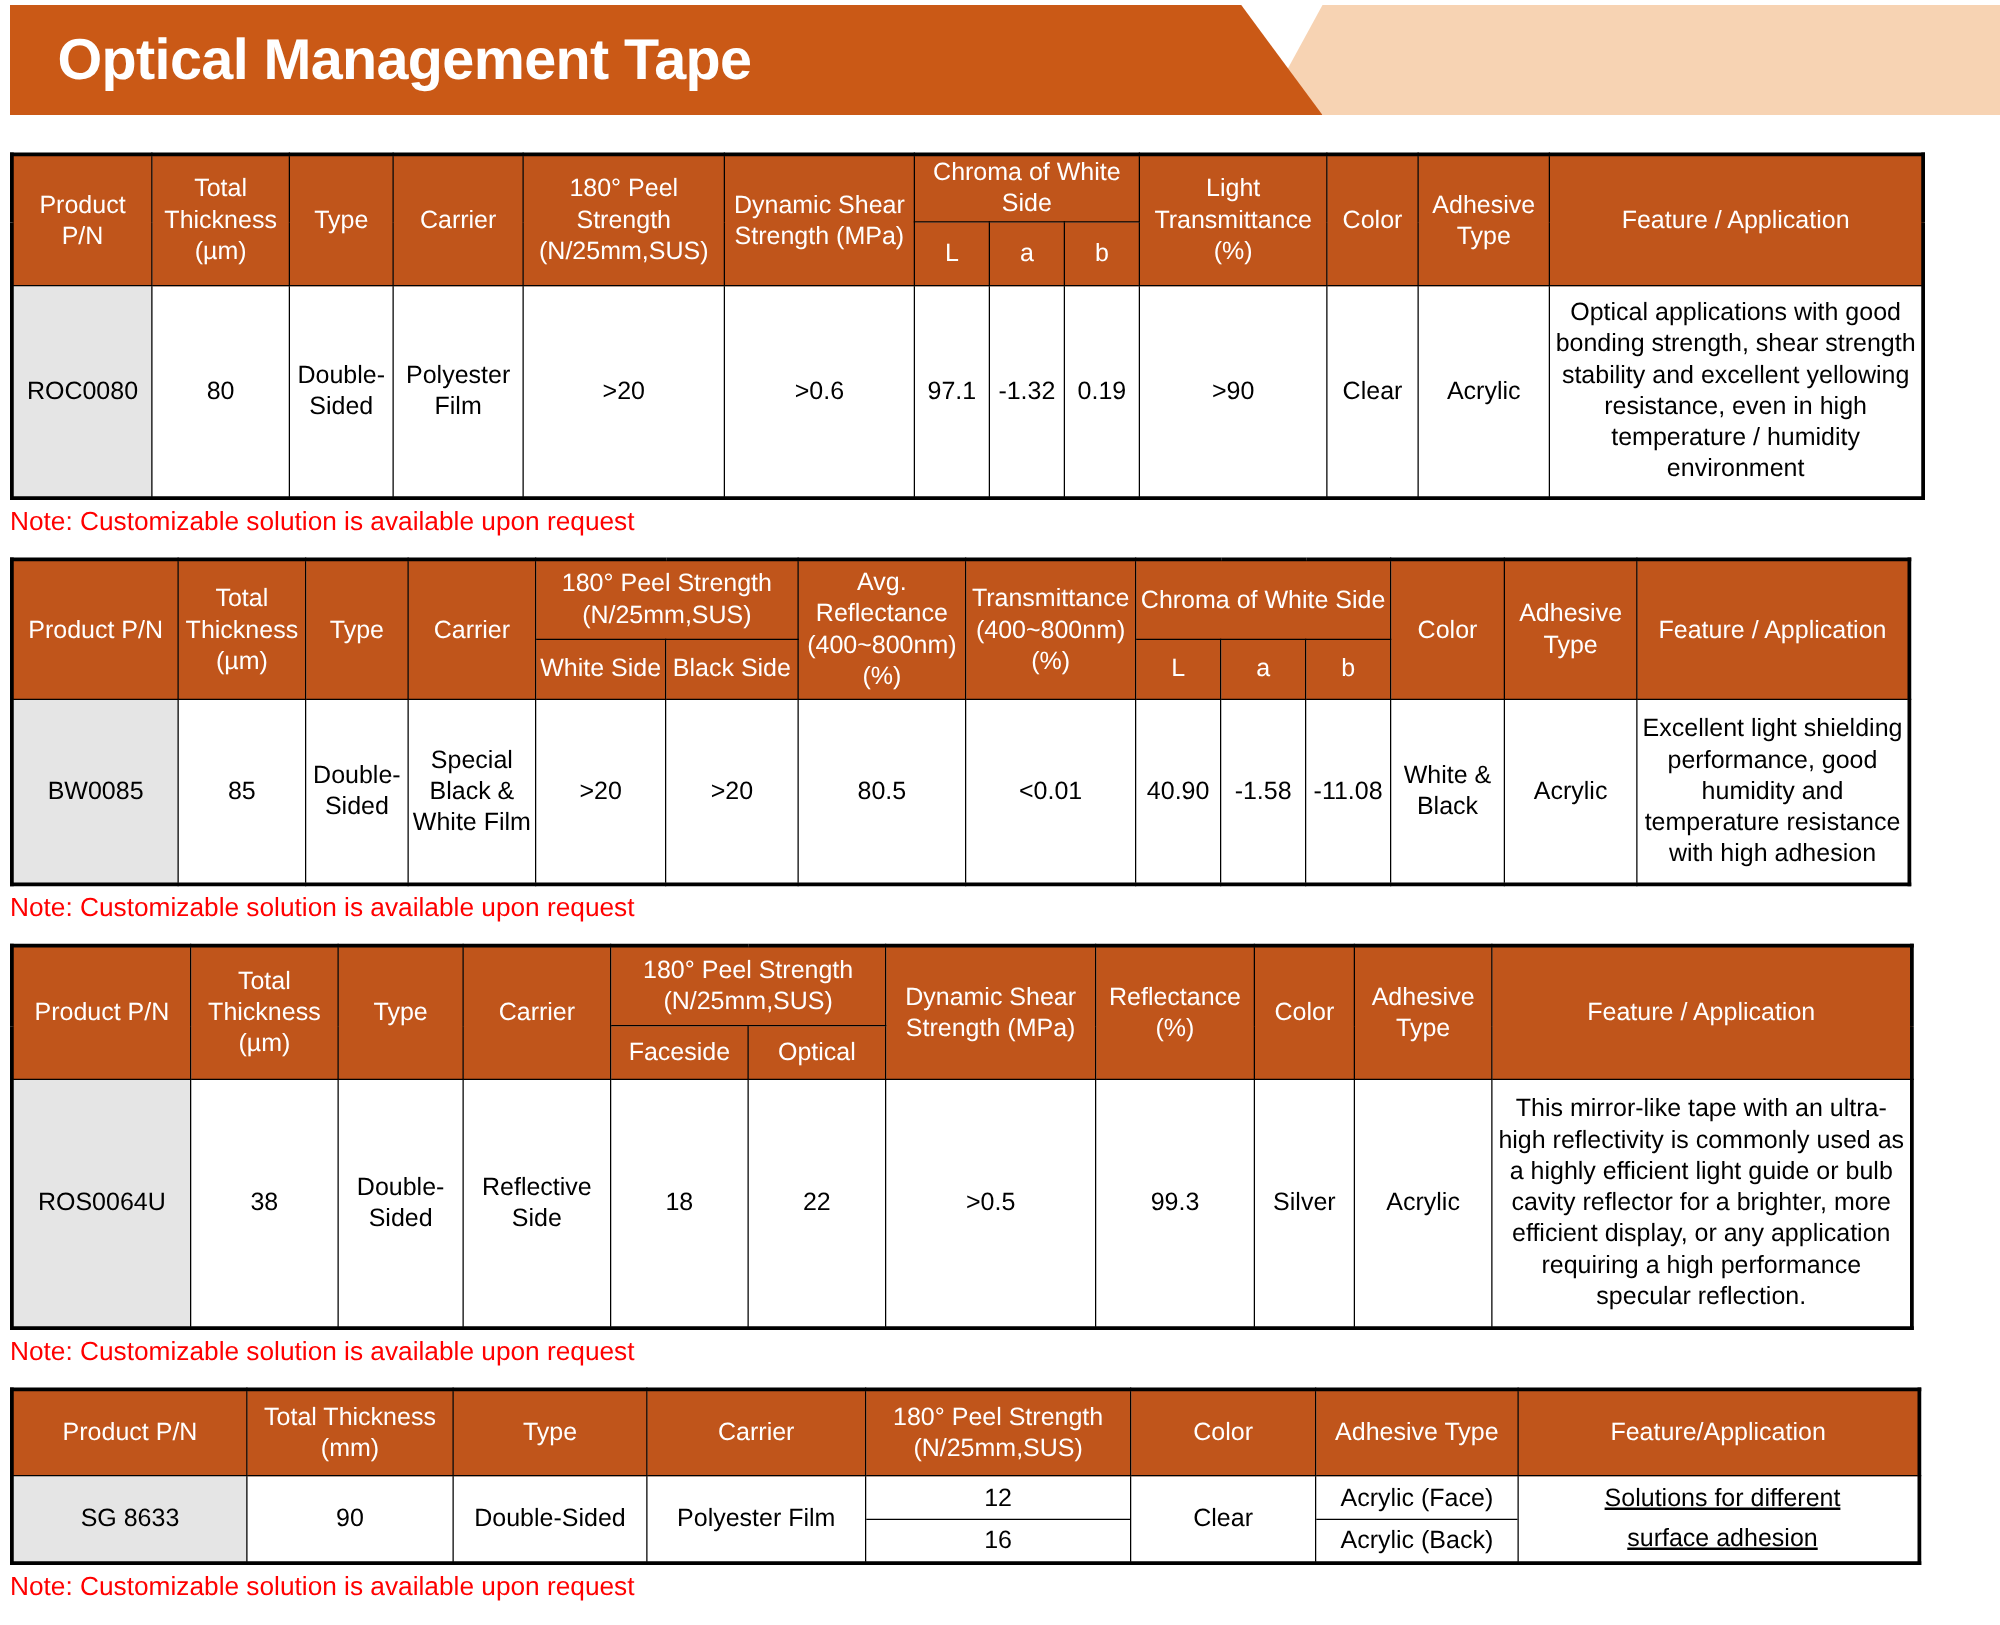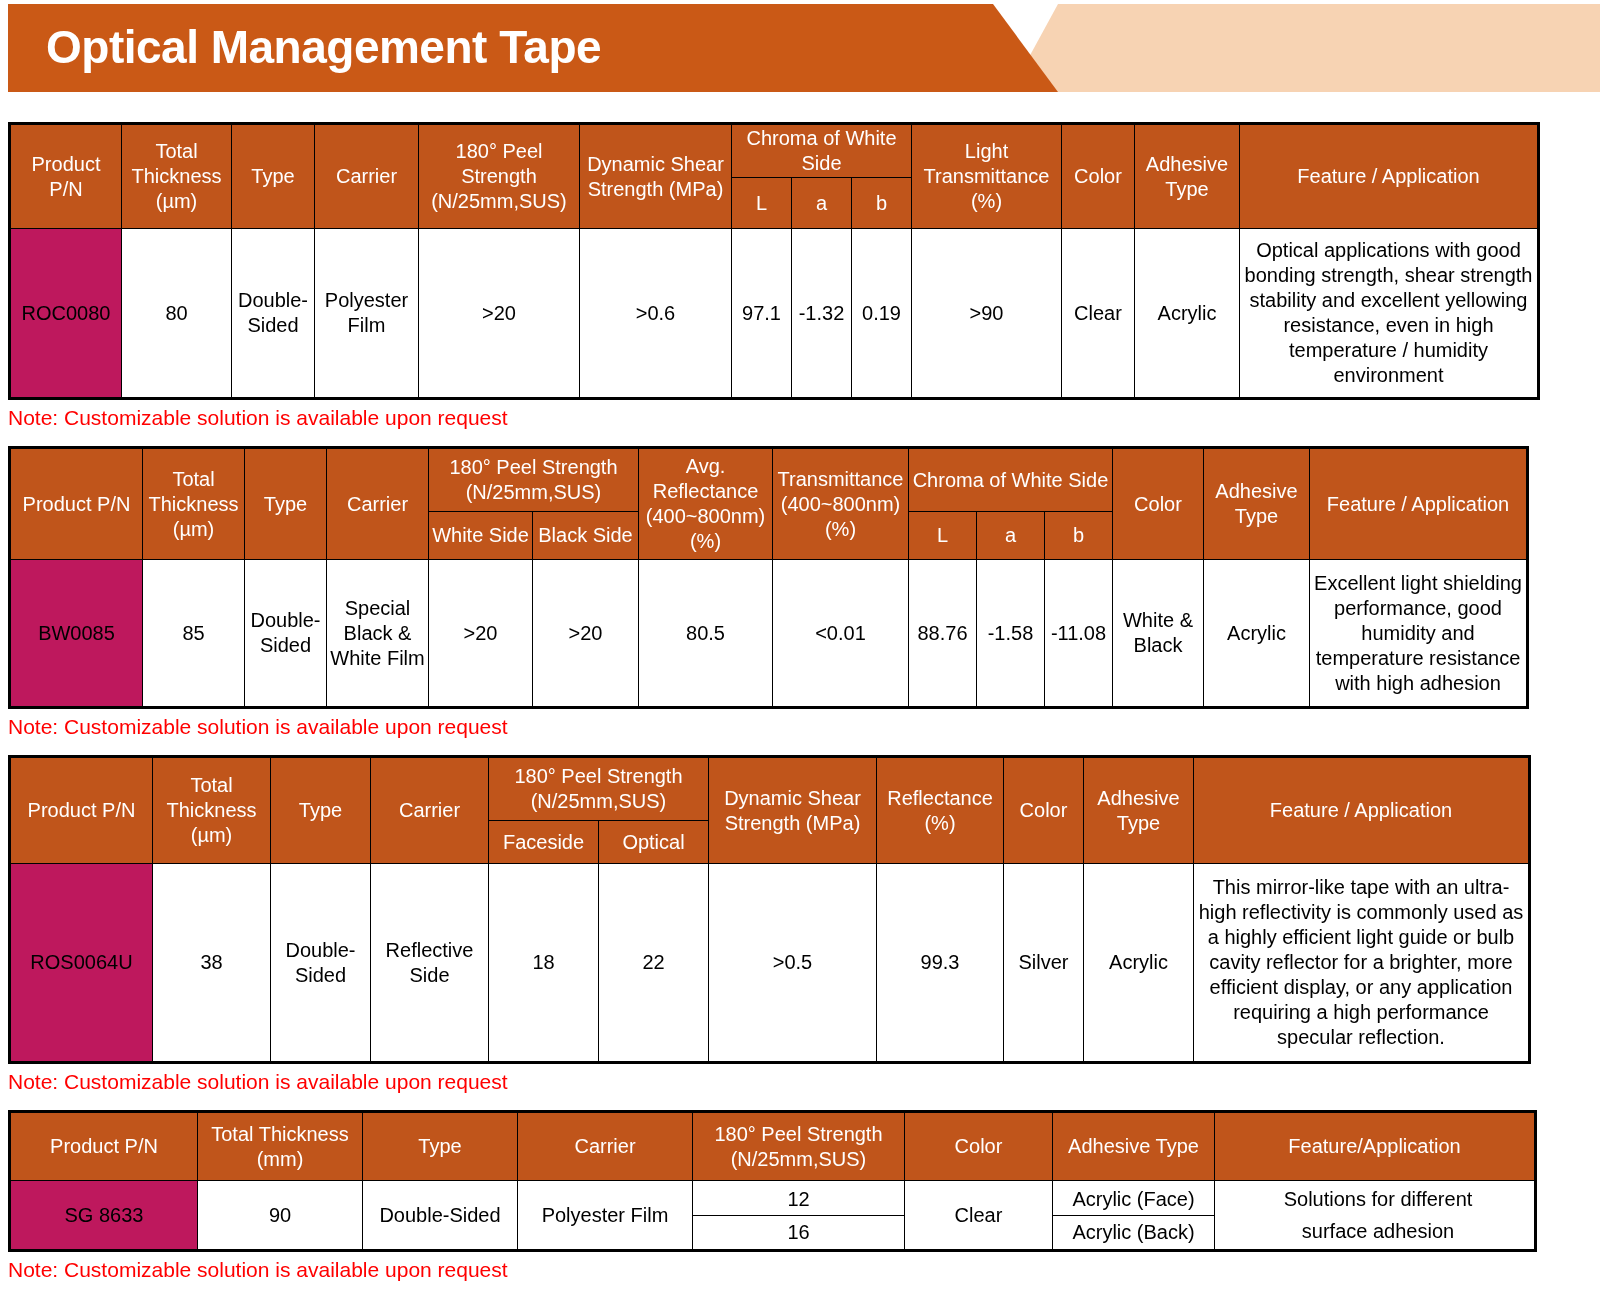--- a/index.html
+++ b/index.html
@@ -70,21 +70,21 @@
     vertical-align: middle;
     font-size: 20px;
     line-height: 25px;
     font-weight: normal;
   }
   table.spec th {
     background: #c0551b;
     color: #ffffff;
   }
   td.pn {
-    background: #be185d;
+    background: #e5e5e5;
   }
   td.feat {
     text-align: left;
     padding-left: 7px;
     padding-right: 5px;
   }
   .note {
     color: #ff0000;
     font-size: 21px;
     line-height: 28px;
@@ -104,20 +104,21 @@
     text-align: center;
     font-size: 20px;
   }
   .split > div:first-child {
     border-bottom: 1.5px solid #000000;
     text-align: center;
   }
   .split-left {
     text-align: right;
     padding-left: 7px;
+    text-decoration: underline;
   }
 </style>
 </head>
 <body>
 
 <div class="banner">
   <div class="banner-light"></div>
   <div class="banner-dark"></div>
   <div class="banner-title">Optical Management Tape</div>
 </div>
@@ -227,21 +228,21 @@
   <tbody>
     <tr>
       <td class="pn" style="height:144px">BW0085</td>
       <td>85</td>
       <td>Double-Sided</td>
       <td>Special Black &amp; White Film</td>
       <td>&gt;20</td>
       <td>&gt;20</td>
       <td>80.5</td>
       <td>&lt;0.01</td>
-      <td>88.76</td>
+      <td>40.90</td>
       <td>-1.58</td>
       <td>-11.08</td>
       <td>White &amp; Black</td>
       <td>Acrylic</td>
       <td class="feat">Excellent light shielding performance, good humidity and temperature resistance with high adhesion</td>
     </tr>
   </tbody>
 </table>
 </div>
 <div class="note">Note: Customizable solution is available upon request</div>

